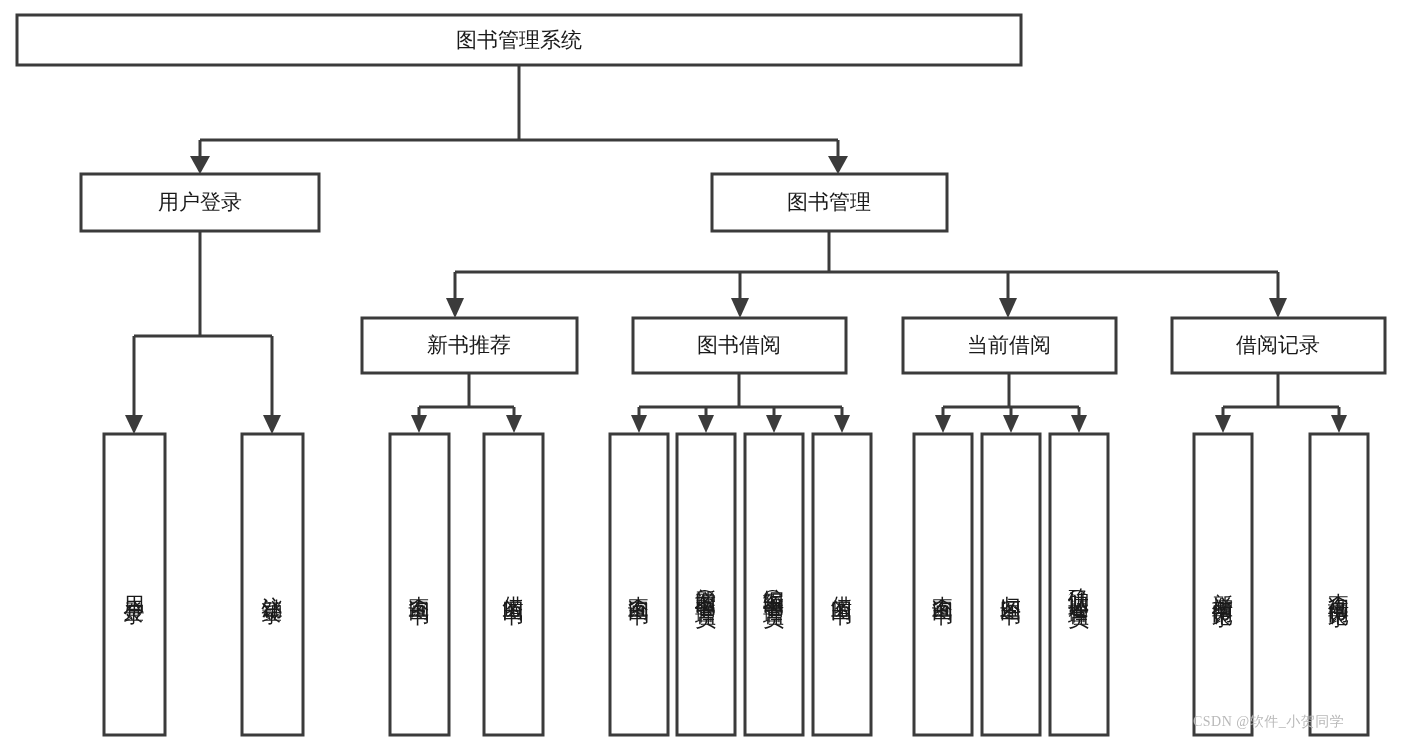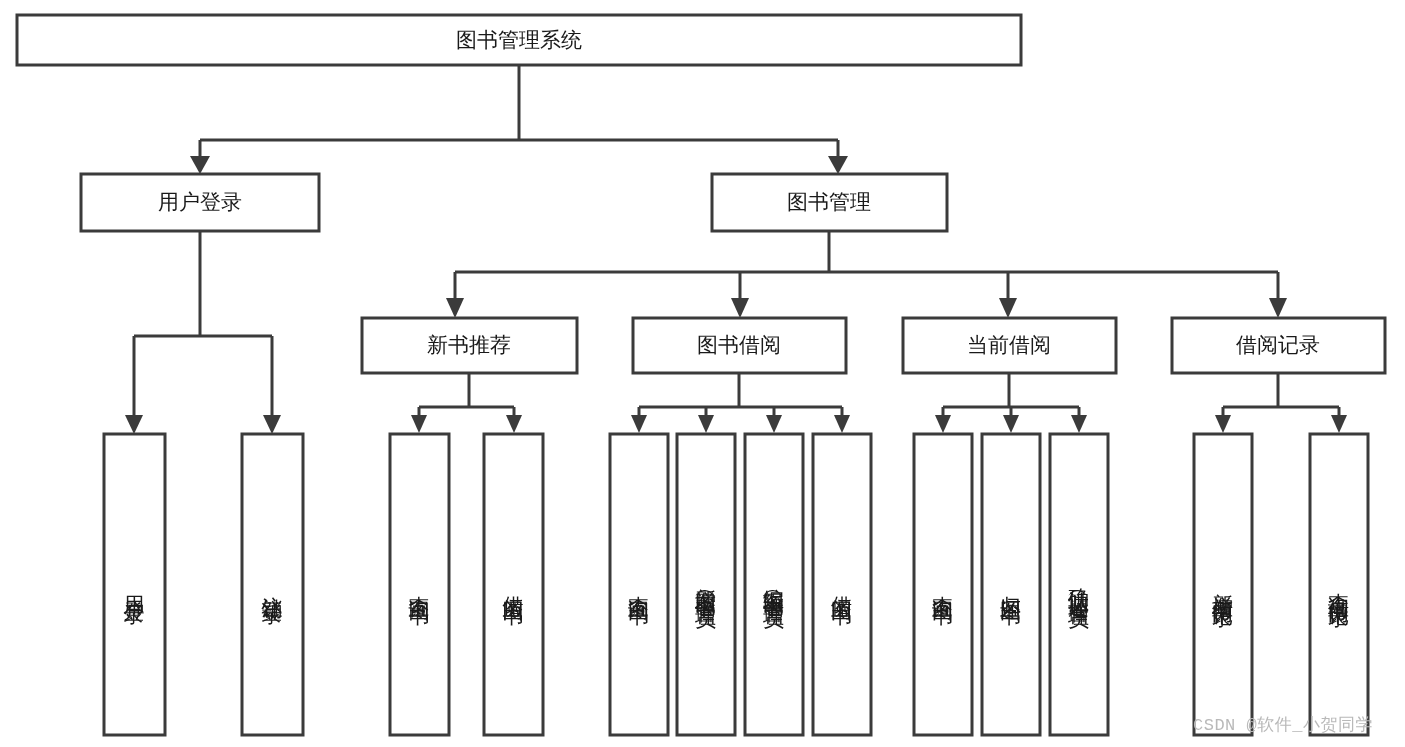--- a/index.html
+++ b/index.html
@@ -58,22 +58,22 @@
     color: #1a1a1a;
     display: flex;
     align-items: center;
     justify-content: center;
     text-align: center;
     white-space: nowrap;
     pointer-events: none;
   }
   .watermark {
     position: absolute;
-    font-family: Liberation Mono, monospace;
-    font-size: 17px;
+    font-family: Liberation Serif, serif;
+    font-size: 14px;
     color: #b9b9b9;
     white-space: nowrap;
     letter-spacing: 0.5px;
   }
 </style>
 </head>
 <body>
 
 <div id="canvas">
 

